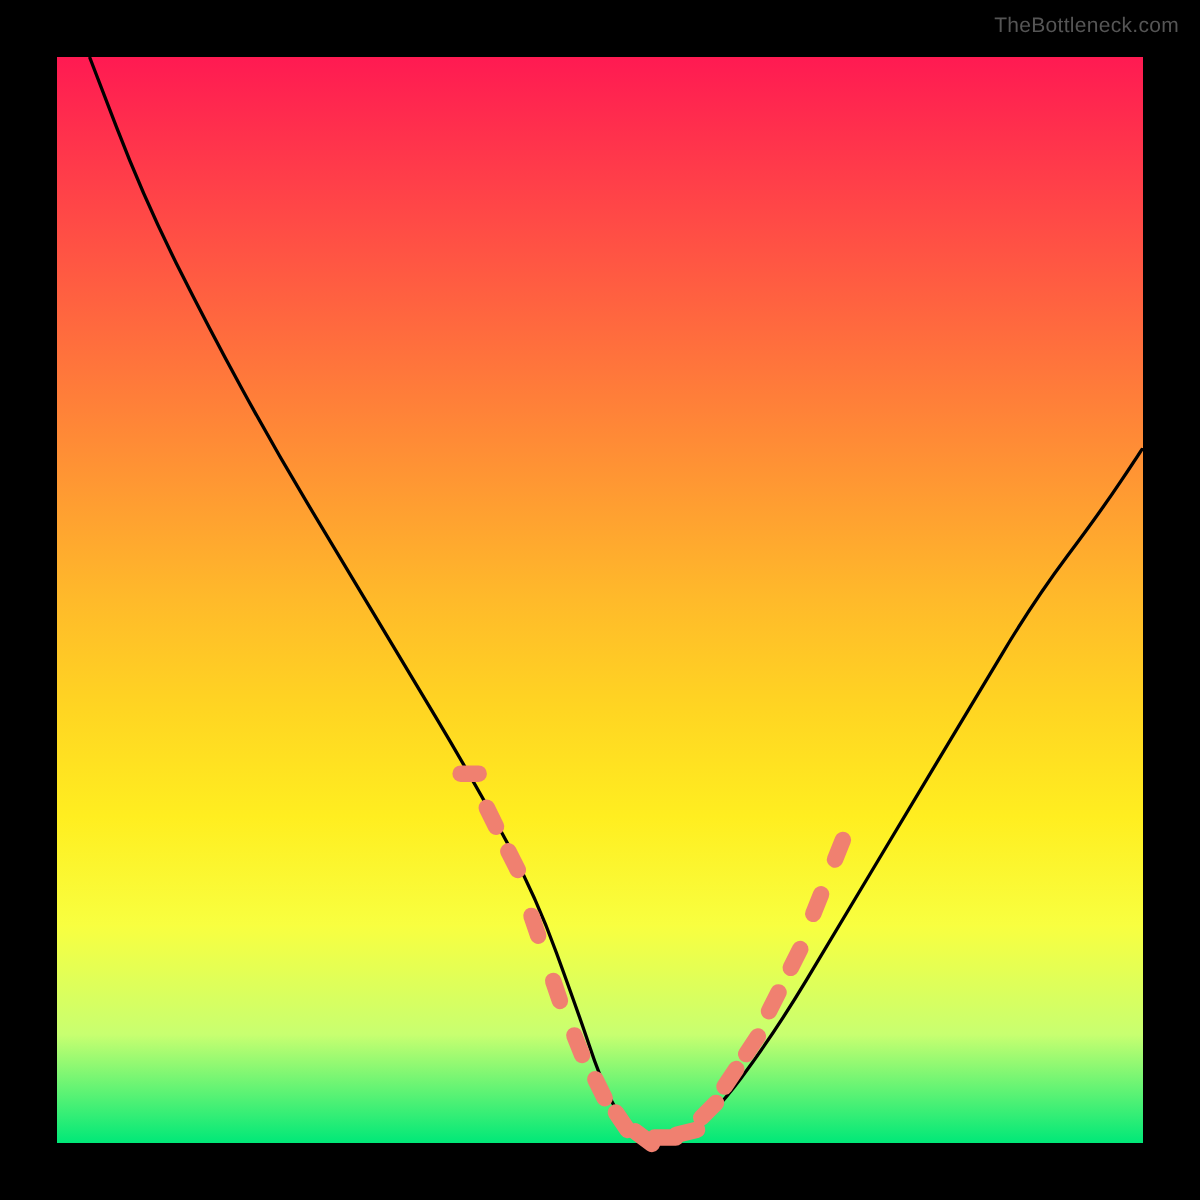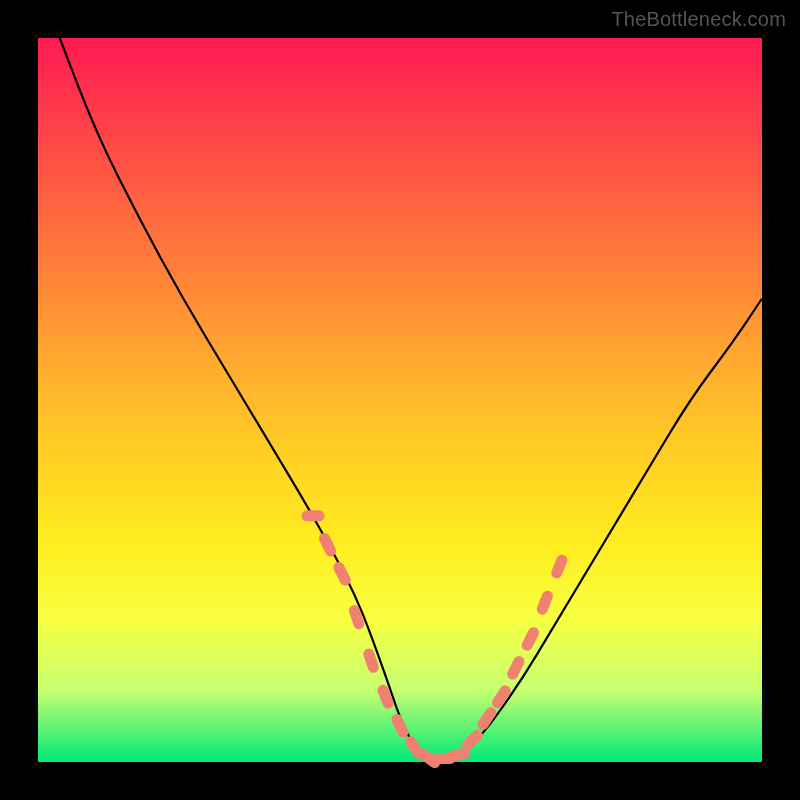--- a/index.html
+++ b/index.html
@@ -38,21 +38,21 @@
       #f8ff40 80%,
       #c8ff70 90%,
       #00e878 100%
     );
   }
   .watermark {
     position: absolute;
     top: 8px;
     right: 14px;
     color: #555;
-    font-size: 20px;
+    font-size: 14px;
     font-weight: 400;
     letter-spacing: 0.2px;
   }
   svg.curve {
     position: absolute;
     left: 0;
     top: 0;
     width: 724px;
     height: 724px;
     overflow: visible;

